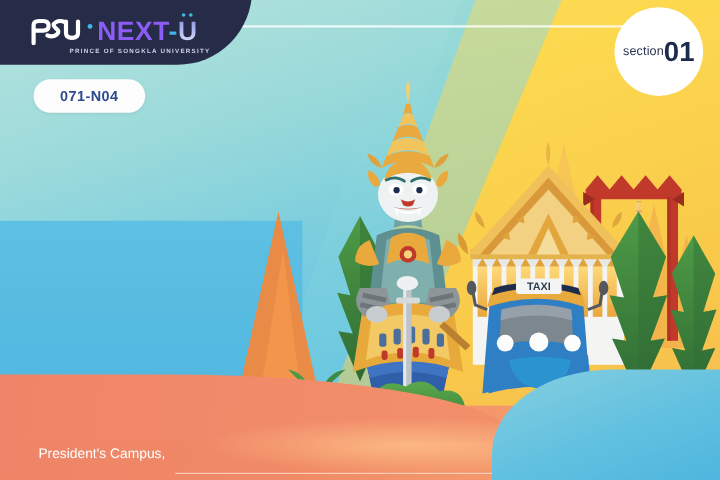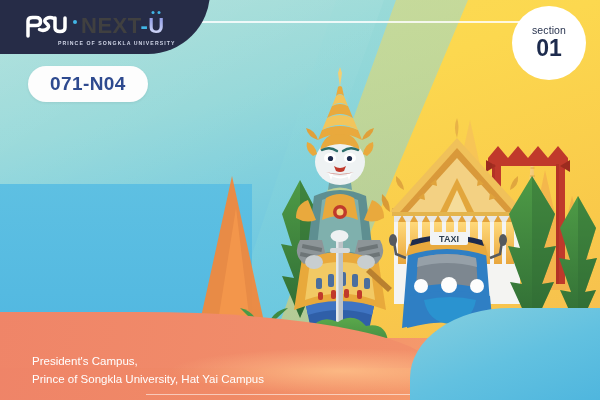--- a/index.html
+++ b/index.html
@@ -59,21 +59,21 @@
     position:absolute; left:24px; top:14px;
     display:flex; flex-direction:column; align-items:flex-start;
     z-index:6;
   }
   .logo-row { display:flex; align-items:center; gap:3px; }
   .logo-psu { display:block; }
   .logo-next {
     font-size:22px; font-weight:bold; letter-spacing:.5px;
     line-height:1; color:#fff; font-family:"Liberation Sans",sans-serif;
   }
-  .logo-next .n1 { color:#404040;margin-top:48px; }
+  .logo-next .n1 { color:#8b5cf6;margin-top:48px; }
   .logo-next .x  { color:#41b6e6; }
   .logo-u-wrap { position:relative; display:inline-block; }
   .logo-u {
     background:linear-gradient(180deg,#7f8ce0 0%,#b9c2f2 60%,#e7eafb 100%);
     -webkit-background-clip:text; background-clip:text; color:transparent;
     font-size:22px; font-weight:bold;
   }
   .umlaut { position:absolute; top:-4px; left:50%; transform:translateX(-50%);
             display:flex; gap:3px; }
   .umlaut i { width:3px; height:3px; border-radius:50%; background:#41b6e6; display:block; }
@@ -87,21 +87,21 @@
     display:inline-block; margin:0 1px 8px 2px;
   }
 
   
   .code-badge {
     position:absolute; left:28px; top:66px;
     background:#fdfdfd;
     border-radius:19px;
     padding:7px 22px;
     color:#2e4a8f;
-    font-size:19px; font-weight:bold; letter-spacing:.4px;
+    font-size:12px; font-weight:bold; letter-spacing:.4px;
     box-shadow:0 1px 3px rgba(0,0,0,.07);
     z-index:6;
   }
 
   
   .title {
     position:absolute; left:30px; top:122px;
     width:268px;
     color:#1d3f7e;
     font-size:19.5px;
@@ -110,21 +110,21 @@
     letter-spacing:.1px;
     text-transform:uppercase;
     z-index:6;
   }
 
   
   .section-circle {
     position:absolute; right:14px; top:6px;
     width:74px; height:74px; border-radius:50%;
     background:#ffffff;
-    display:flex; flex-direction:column;
+    display:flex; flex-direction:row;
     align-items:center; justify-content:center;
     z-index:7;
   }
   .section-label { font-size:10.5px; color:#2a3550; letter-spacing:.1px; line-height:1; }
   .section-num { font-size:23px; font-weight:bold; color:#1d2b4d; line-height:1.15; }
 
   
   .footer-band {
     position:absolute; left:0; bottom:0; width:100%; height:62px;
     background:linear-gradient(100deg,#ef8468 0%,#f08a66 40%,#f59a6c 72%,#f7ad72 100%);
@@ -470,21 +470,20 @@
   <div class="footer-band"></div>
   <div class="footer-glow"></div>
 
   <div class="fee-box">
     <div class="fee-bg"></div>
   </div>
 
   <div class="footer-underline"></div>
   <div class="footer-text">
     <div>President's Campus,</div>
-    <div>Prince of Songkla University, Hat Yai Campus</div>
   </div>
 
   <div class="top-rule"></div>
 
   <div class="navy-header"></div>
   <div class="logo-wrap">
     <div class="logo-row">
       <svg class="logo-psu" width="44" height="24" viewBox="0 0 88 48">
         <g fill="none" stroke="#ffffff" stroke-width="7" stroke-linecap="round">
           <path d="M8 44 L8 14 Q8 7 17 7 L24 7 Q33 7 33 15 Q33 23 24 23 L12 23"></path>

